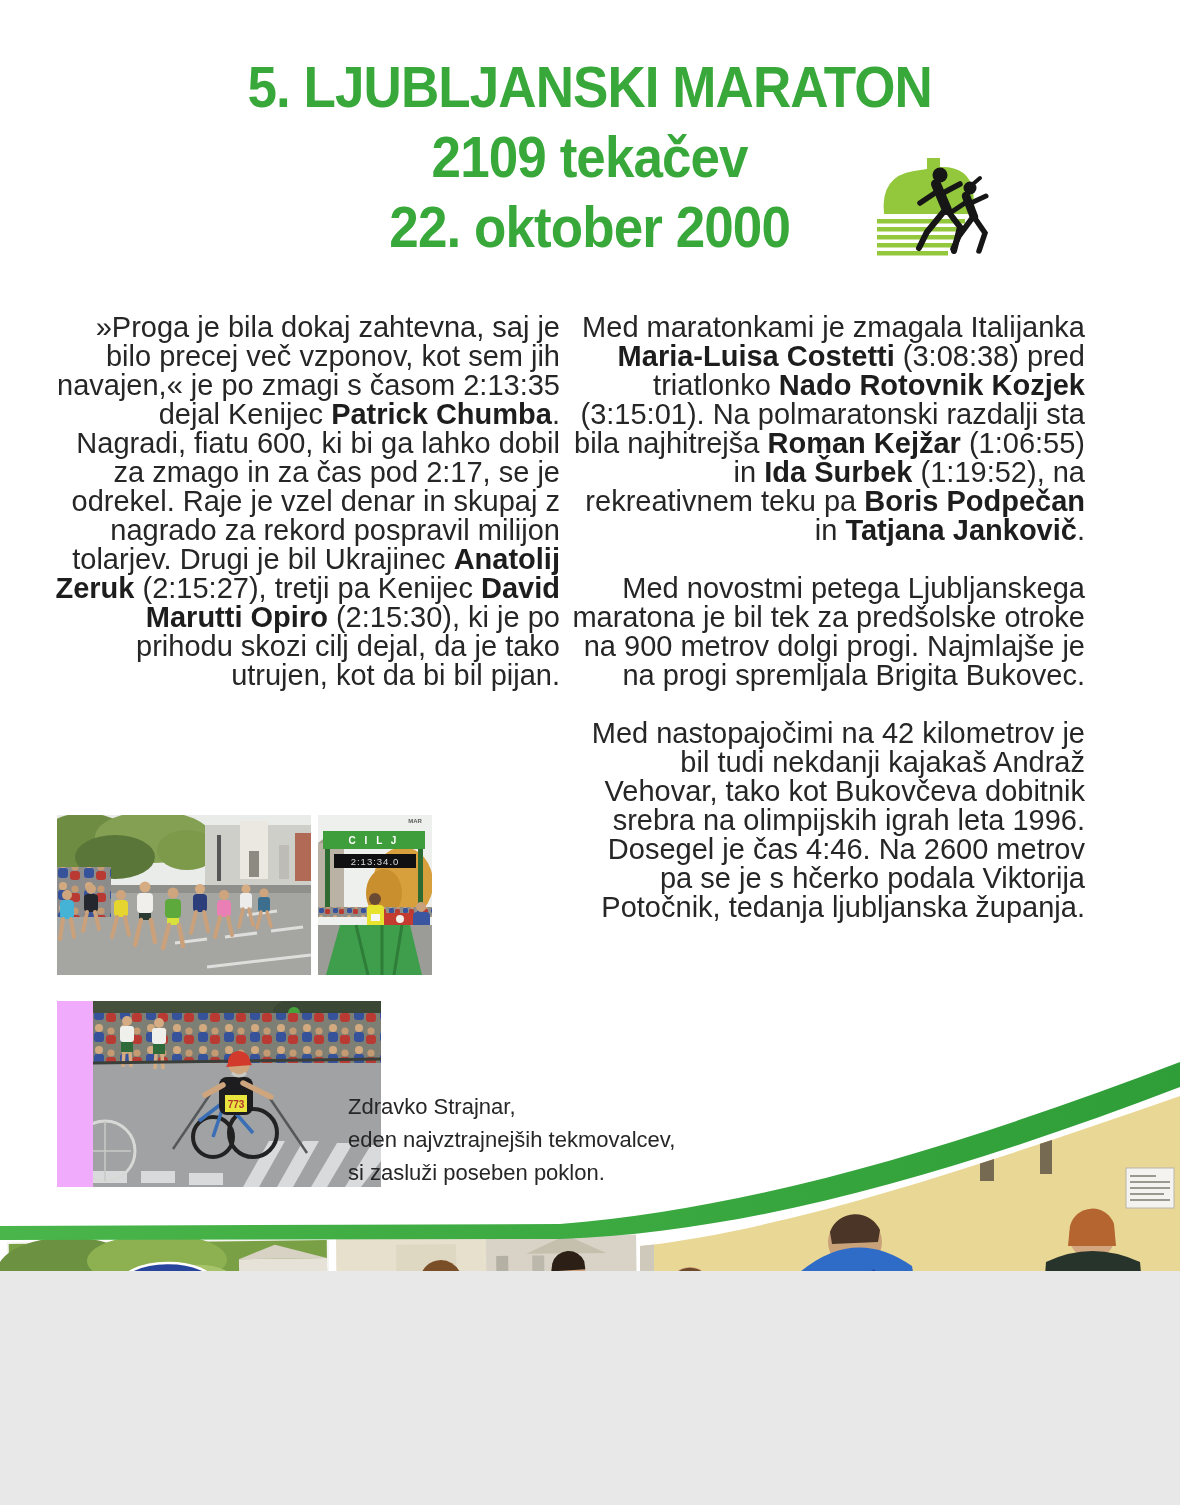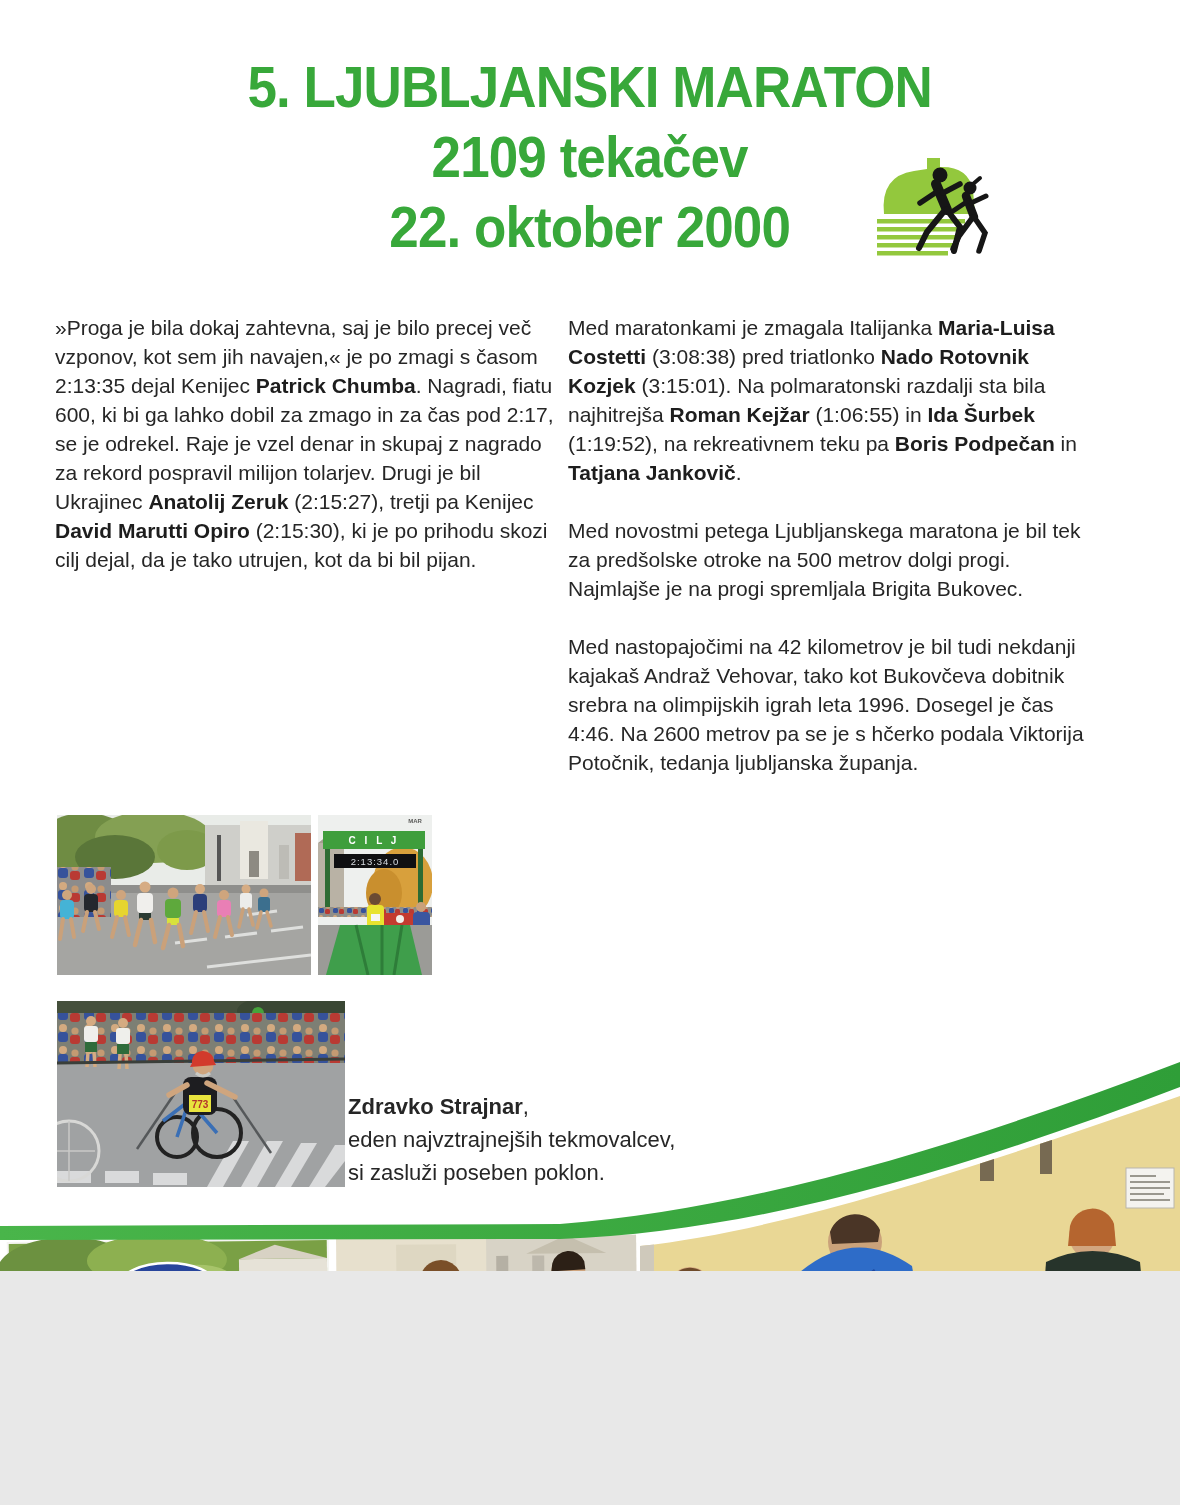--- a/index.html
+++ b/index.html
@@ -11,37 +11,37 @@
   }
   
   .title-block{
     position:absolute;left:0;top:52px;width:1180px;text-align:center;
     font-weight:bold;color:#38a83a;line-height:70px;font-size:57px;
     letter-spacing:-1px;transform:scaleX(0.93);transform-origin:585px 0;
   }
   
   .logo{position:absolute;left:870px;top:148px;width:138px;height:122px;}
   
-  .col{position:absolute;top:313px;font-size:21px;line-height:29px;}
+  .col{position:absolute;top:313px;font-size:29px;line-height:29px;text-align:right;}
   .col p{margin:0 0 29px 0;}
   .col b{font-weight:bold;color:#1d1d1d;}
   .col-left{left:55px;width:505px;}
   .col-right{left:568px;width:517px;}
   
   .photo{position:absolute;overflow:hidden;background:#f0abfc;}
   .photo svg{display:block;}
   .photo-pack{left:57px;top:815px;width:254px;height:160px;}
   .photo-finish{left:318px;top:815px;width:114px;height:160px;}
-  .photo-wheelchair{left:57px;top:1001px;width:288px;height:186px;}
+  .photo-wheelchair{left:57px;top:1001px;width:288px;height:186px;padding-left:36px;}
   
   .caption{
     position:absolute;left:348px;top:1090px;width:400px;
     font-size:22px;line-height:33px;white-space:pre-line;z-index:5;
   }
-  .caption b{font-weight:bold;}
+  .caption b{font-weight:normal;}
   
   .collage{position:absolute;left:0;top:1040px;width:1180px;height:465px;z-index:1;}
   text{font-family:"Liberation Sans","DejaVu Sans",sans-serif;}
 </style>
 </head>
 <body>
 
 <div class="page">
 
   <div class="title-block">
@@ -80,21 +80,21 @@
       </g>
     </svg>
   </div>
 
   <div class="col col-left">
     <p><span>»Proga je bila dokaj zahtevna, saj je bilo precej več vzponov, kot sem jih navajen,« je po zmagi s časom 2:13:35 dejal Kenijec </span><b>Patrick Chumba</b><span>. Nagradi, fiatu 600, ki bi ga lahko dobil za zmago in za čas pod 2:17, se je odrekel. Raje je vzel denar in skupaj z nagrado za rekord pospravil milijon tolarjev. Drugi je bil Ukrajinec </span><b>Anatolij Zeruk</b><span> (2:15:27), tretji pa Kenijec </span><b>David Marutti Opiro</b><span> (2:15:30), ki je po prihodu skozi cilj dejal, da je tako utrujen, kot da bi bil pijan.</span></p>
   </div>
 
   <div class="col col-right">
     <p><span>Med maratonkami je zmagala Italijanka </span><b>Maria-Luisa Costetti</b><span> (3:08:38) pred triatlonko </span><b>Nado Rotovnik Kozjek</b><span> (3:15:01). Na polmaratonski razdalji sta bila najhitrejša </span><b>Roman Kejžar</b><span> (1:06:55) in </span><b>Ida Šurbek</b><span> (1:19:52), na rekreativnem teku pa </span><b>Boris Podpečan</b><span> in </span><b>Tatjana Jankovič</b><span>.</span></p>
-    <p><span>Med novostmi petega Ljubljanskega maratona je bil tek za predšolske otroke na 500 metrov dolgi progi. Najmlajše je na progi spremljala Brigita Bukovec.</span></p>
+    <p><span>Med novostmi petega Ljubljanskega maratona je bil tek za predšolske otroke na 900 metrov dolgi progi. Najmlajše je na progi spremljala Brigita Bukovec.</span></p>
     <p><span>Med nastopajočimi na 42 kilometrov je bil tudi nekdanji kajakaš Andraž Vehovar, tako kot Bukovčeva dobitnik srebra na olimpijskih igrah leta 1996. Dosegel je čas 4:46. Na 2600 metrov pa se je s hčerko podala Viktorija Potočnik, tedanja ljubljanska županja.</span></p>
   </div>
 
   <div class="photo photo-pack">
     <svg width="254" height="160" viewBox="0 0 254 160">
       <rect width="254" height="160" fill="#e9ece8"></rect>
 
       <g>
         <ellipse cx="28" cy="28" rx="48" ry="30" fill="#6f8c43"></ellipse>
         <ellipse cx="96" cy="22" rx="58" ry="26" fill="#84a053"></ellipse>

